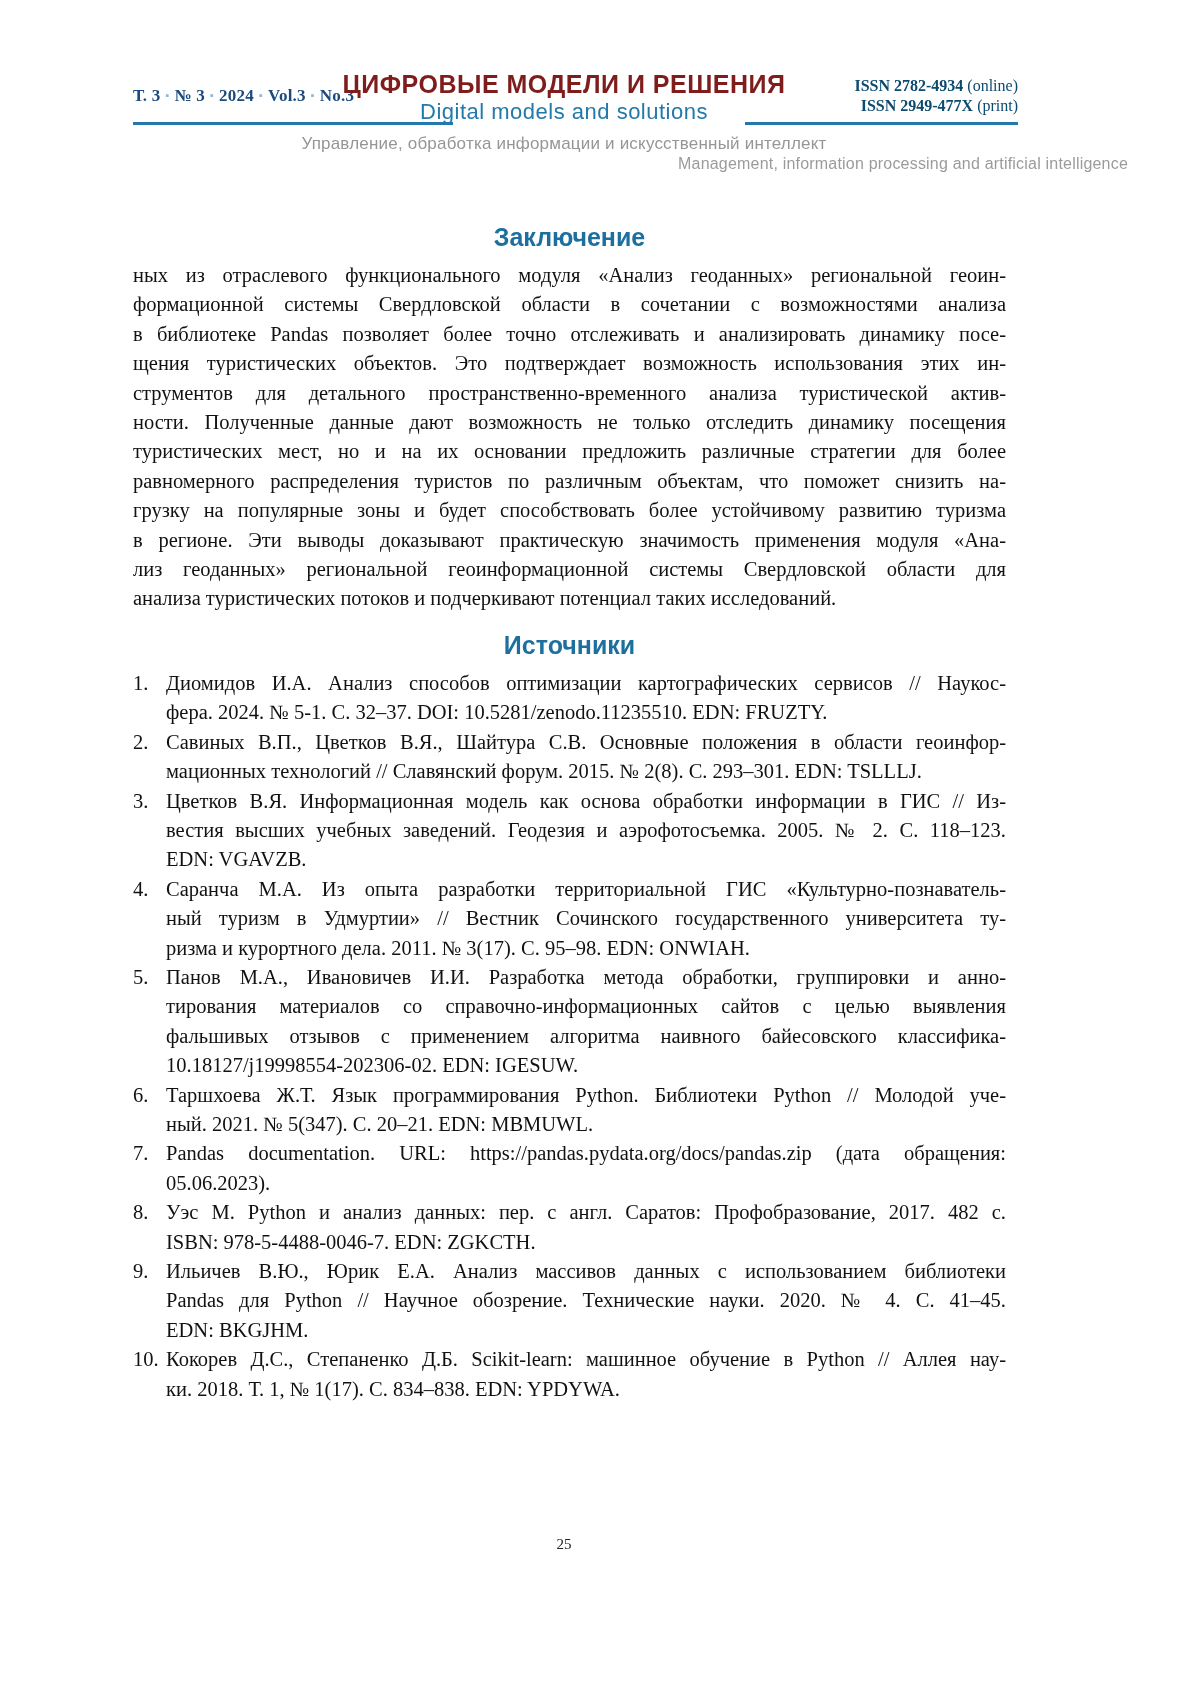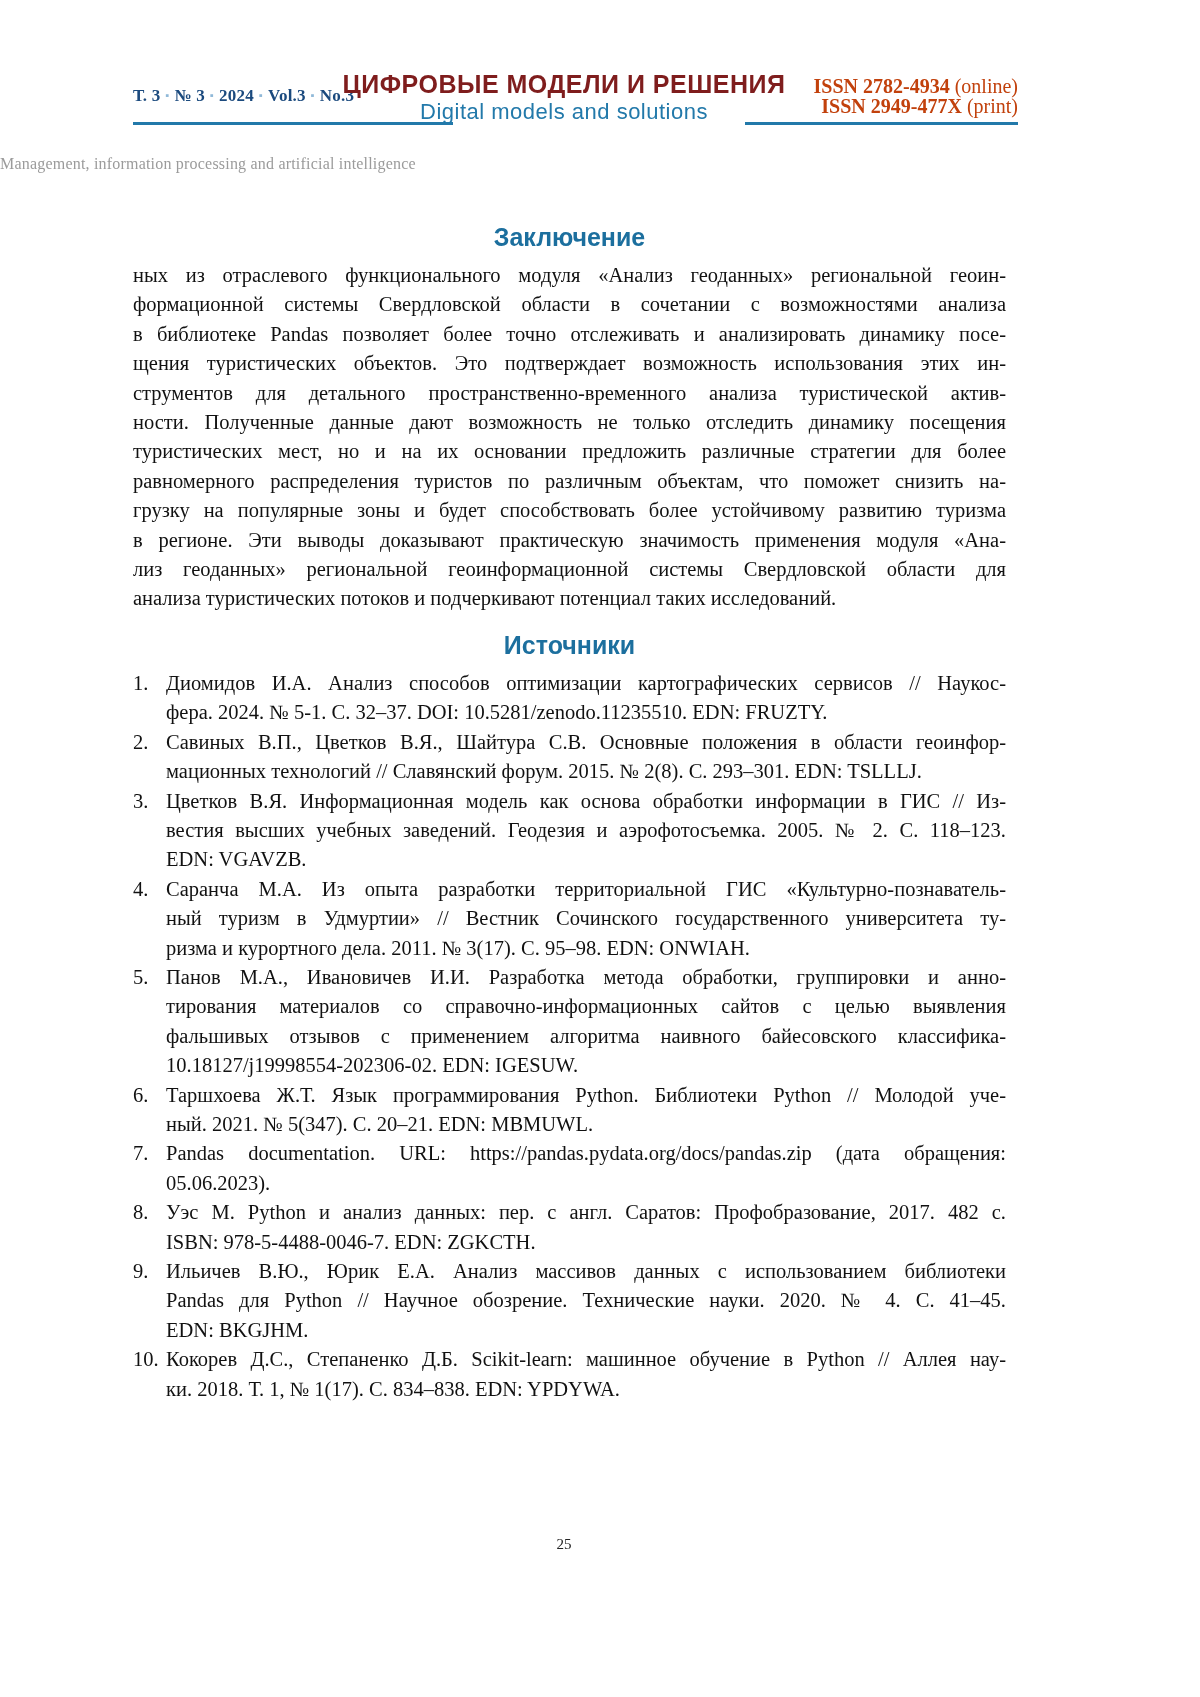--- a/index.html
+++ b/index.html
@@ -26,34 +26,34 @@
     font-weight:bold;font-size:25px;color:#7f1d1d;letter-spacing:.5px;
   }
   .title-en{
     position:absolute;left:0;right:0;top:99px;text-align:center;
     font-family:"Liberation Sans", sans-serif;
     font-weight:normal;font-size:22px;color:#2279aa;letter-spacing:.5px;
   }
   .issn{
     position:absolute;right:110px;top:76px;text-align:right;
     font-family:"Liberation Serif", serif;
-    font-size:20px;color:#c2410c;line-height:20px;white-space:nowrap;
+    font-size:16px;color:#0c4a6e;line-height:20px;white-space:nowrap;
   }
   .issn b{font-weight:bold;}
   .rule{position:absolute;top:122px;height:3px;background:#2279aa;}
   .rule-left{left:133px;width:320px;}
   .rule-right{left:745px;right:110px;}
   .section-ru{
     position:absolute;left:0;right:0;top:134px;text-align:center;
     font-family:"Liberation Sans", sans-serif;
     font-size:17px;color:#969696;letter-spacing:.2px;
   }
   .section-en{
-    position:absolute;left:0;right:0;top:155px;text-align:left;
-    font-family:Liberation Serif, serif;
+    position:absolute;left:0;right:0;top:155px;text-align:right;
+    font-family:Liberation Sans, sans-serif;
     font-size:16px;color:#9b9b9b;letter-spacing:.2px;
   }
   
   .content{position:absolute;top:222px;left:133px;right:122px;}
   .h-section{
     text-align:center;
     font-family:"Liberation Sans", sans-serif;
     font-weight:bold;font-size:25px;line-height:30px;color:#1c6f9e;
     margin:0 0 9px 0;
   }
@@ -85,20 +85,21 @@
     <div class="title-en">Digital models and solutions</div>
 
     <div class="issn">
       <div><b>ISSN 2782-4934</b> <span>(online)</span></div>
       <div><b>ISSN 2949-477X</b> <span>(print)</span></div>
     </div>
 
     <div class="rule rule-left"></div>
     <div class="rule rule-right"></div>
 
+    <div class="section-ru">Управление, обработка информации и искусственный интеллект</div>
     <div class="section-en">Management, information processing and artificial intelligence</div>
   </div>
 
   <div class="content">
     <div class="h-section">Заключение</div>
 
     <div class="para">
         <div class="jline">ных из отраслевого функционального модуля «Анализ геоданных» региональной геоин-</div>
         <div class="jline">формационной системы Свердловской области в сочетании с возможностями анализа</div>
         <div class="jline">в библиотеке Pandas позволяет более точно отслеживать и анализировать динамику посе-</div>

